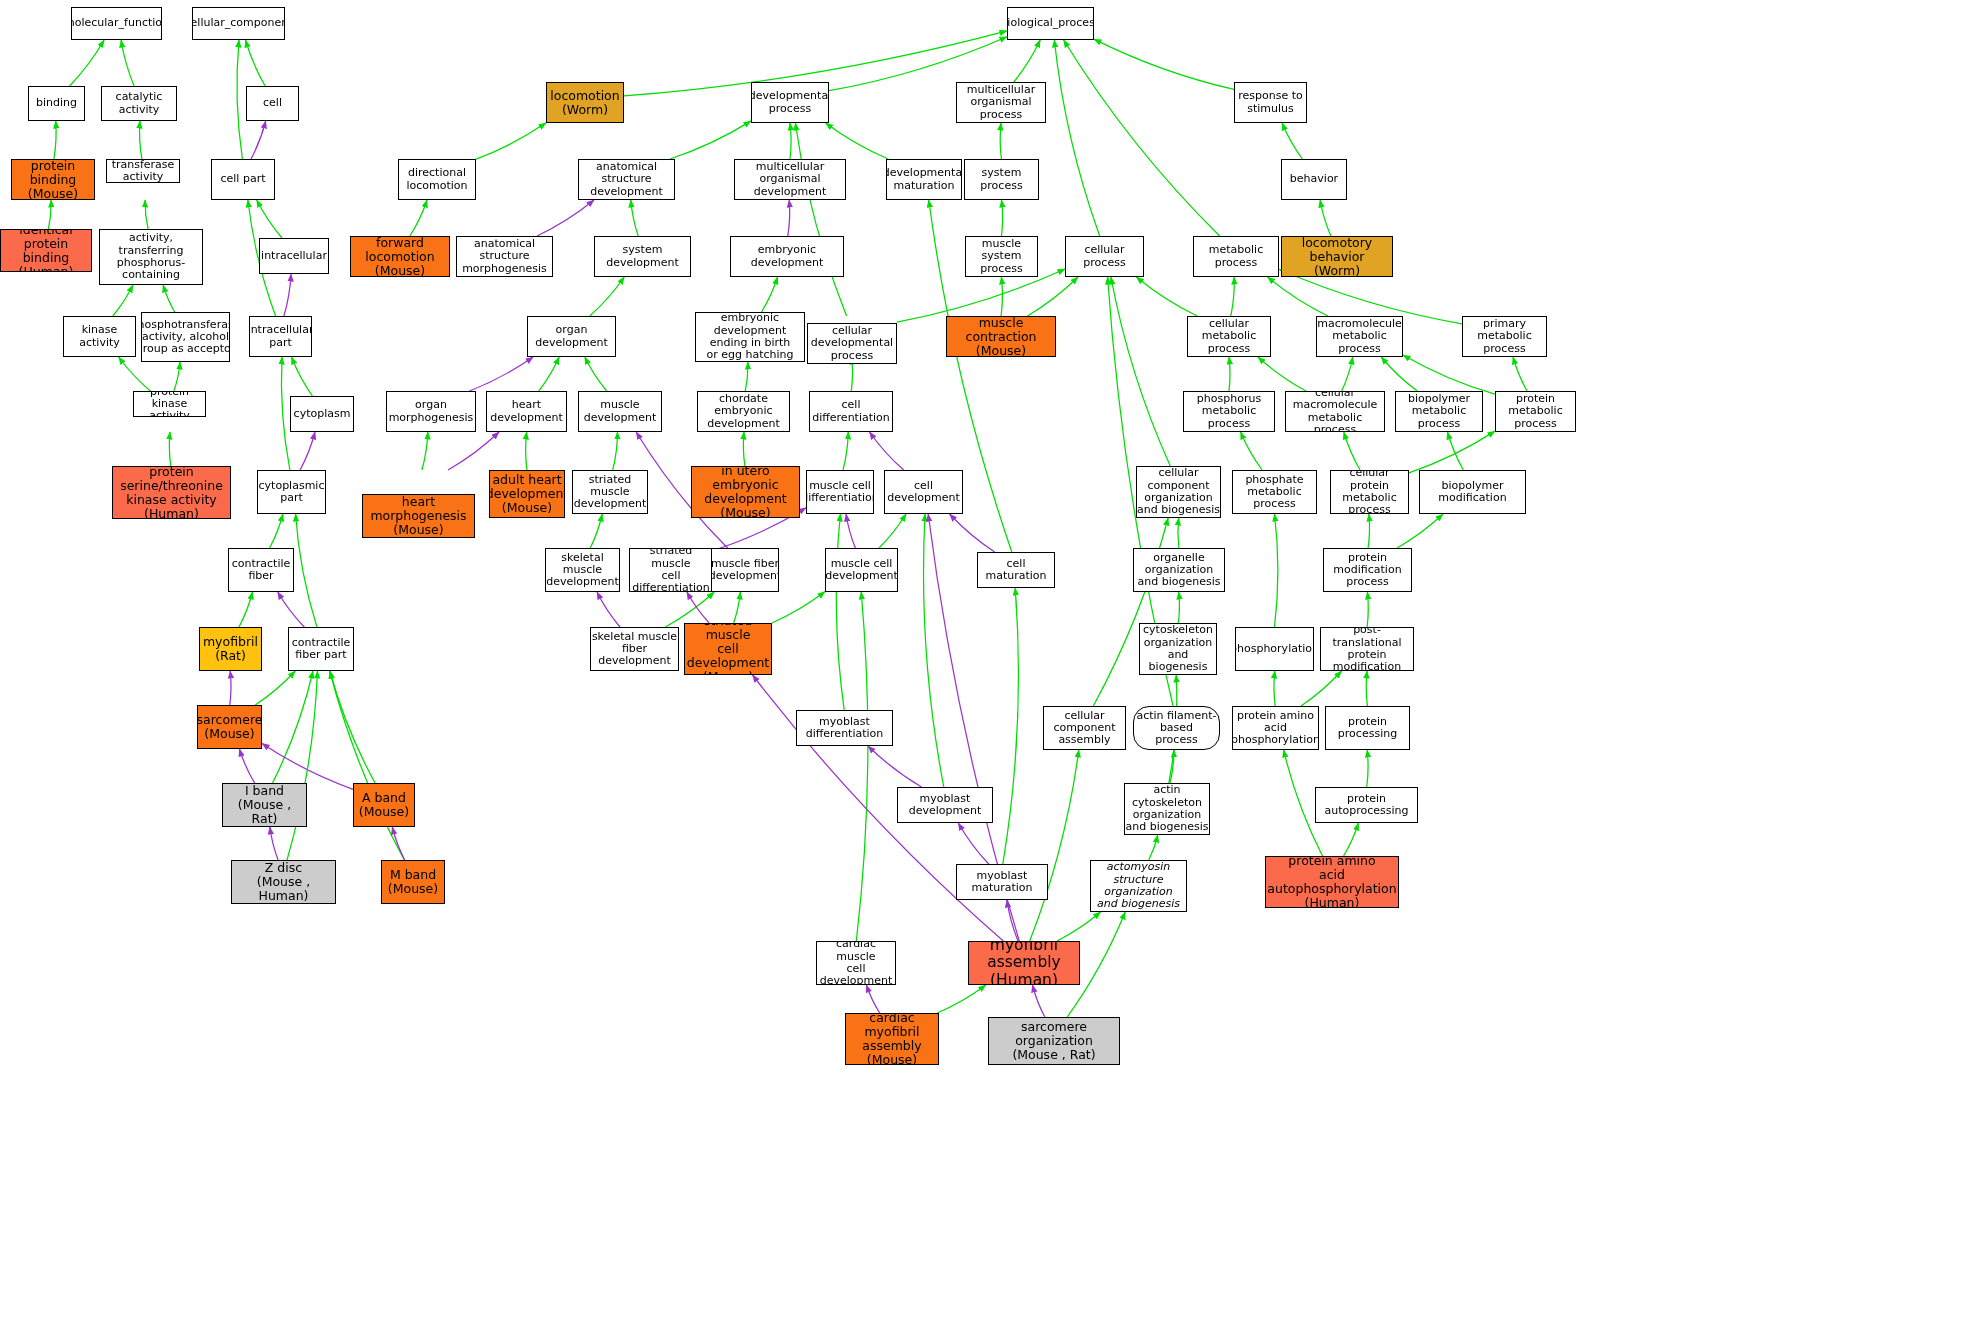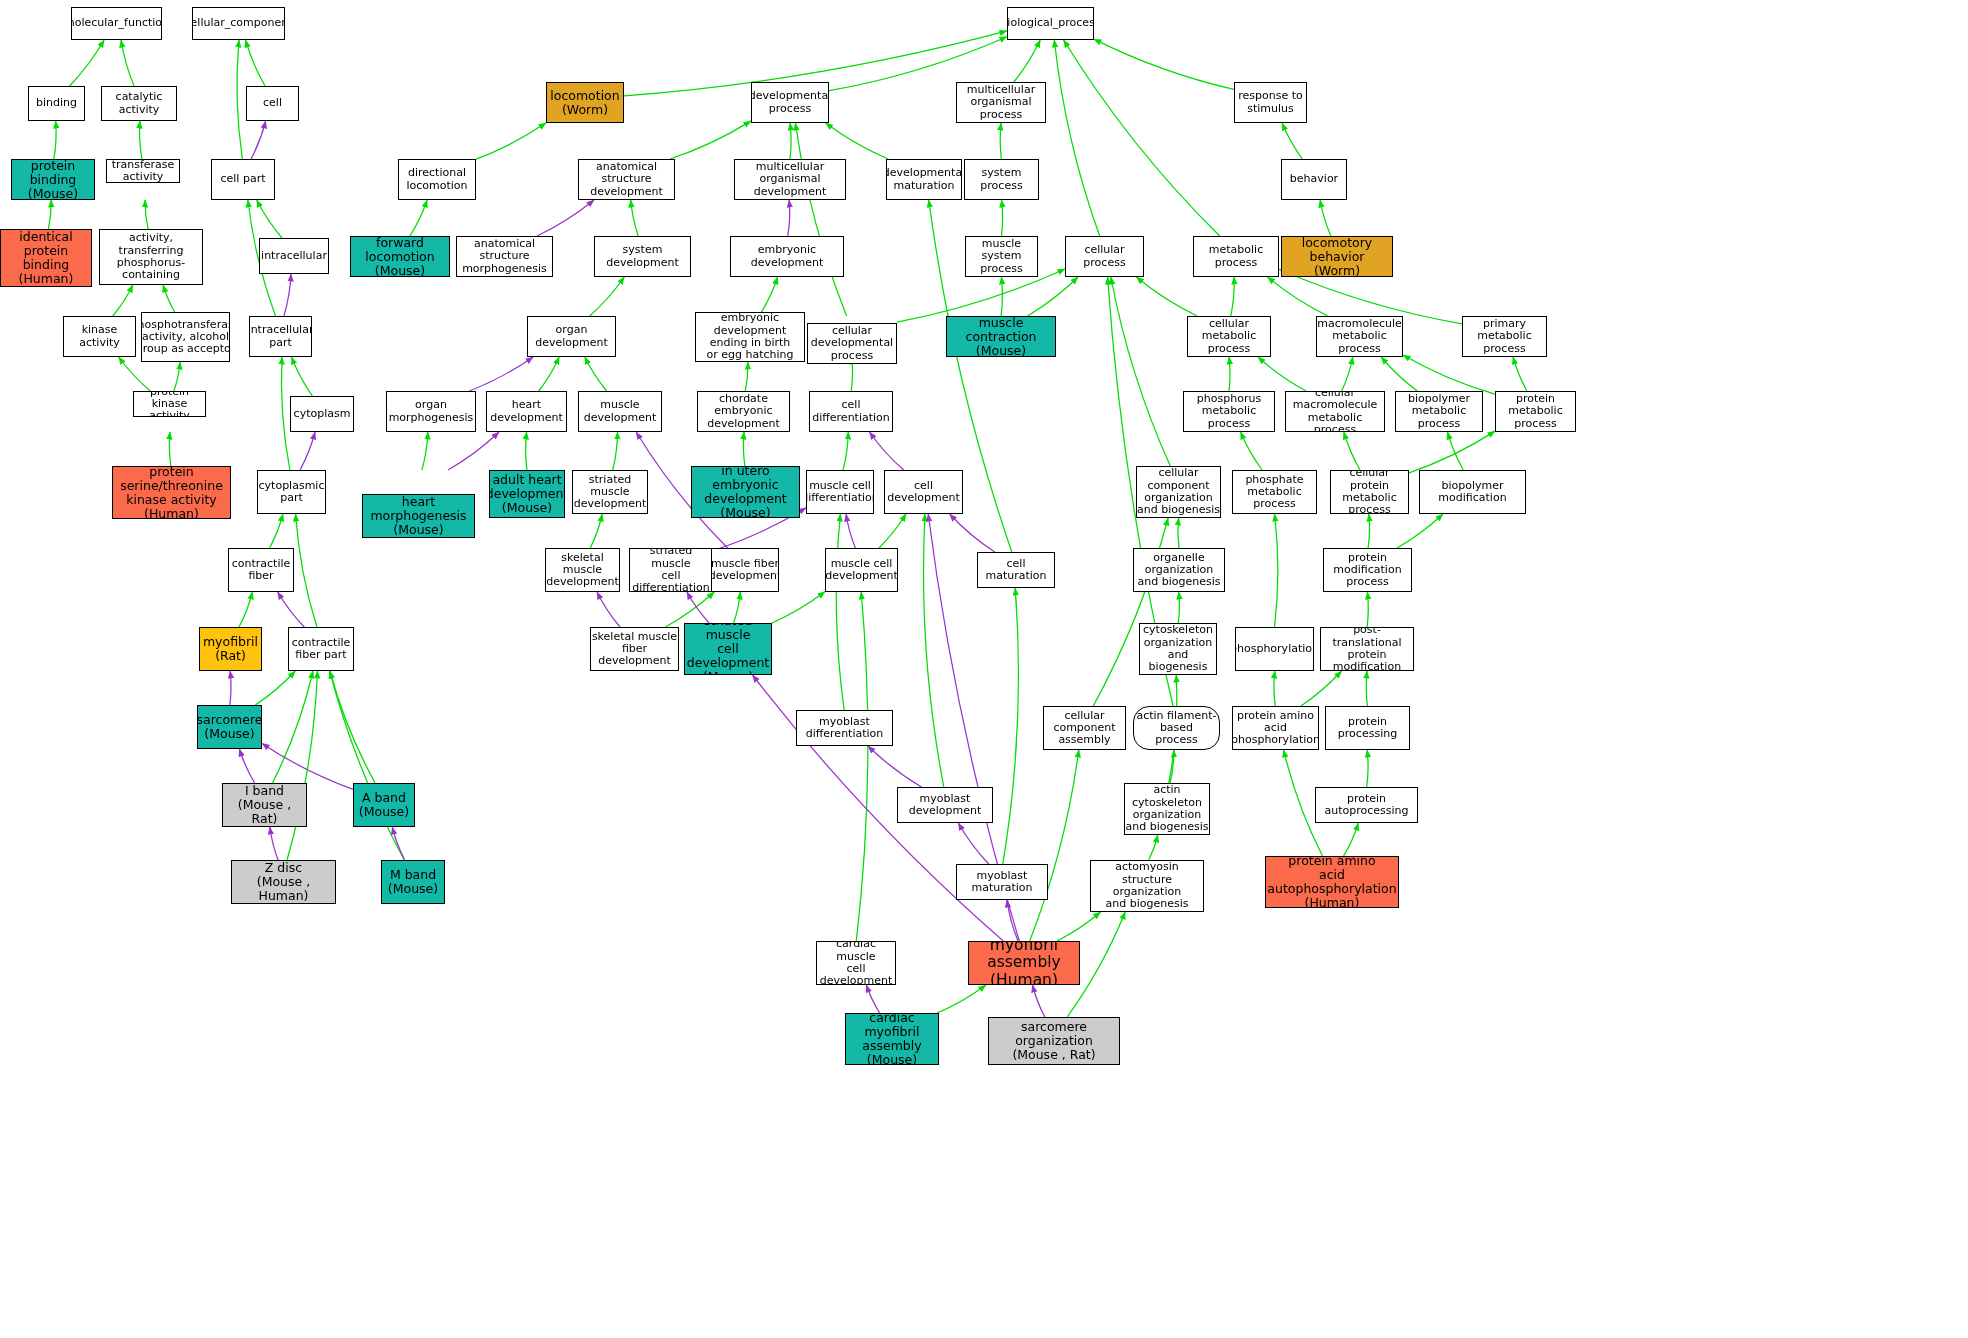--- a/index.html
+++ b/index.html
@@ -17,21 +17,21 @@
     text-align:center;
     line-height:1.12;
     color:#000;
     overflow:hidden;
     white-space:pre-line;
   }
   .node.sz-s{font-size:11px;}
   .node.sz-m{font-size:12.5px;}
   .node.sz-l{font-size:15.5px;}
   .c-white{background:#ffffff;}
-  .c-blue{background:#14b8a6;}
+  .c-blue{background:#f97316;}
   .c-red{background:#fb6a4a;}
   .c-orange{background:#e0a323;}
   .c-yellow{background:#ffc20e;}
   .c-gray{background:#cccccc;}
 </style>
 </head>
 <body>
 
 <div id="canvas">
   <svg id="edges">
@@ -198,21 +198,21 @@
       <div class="node c-white sz-s" style="left: 398px; top: 159px; width: 78px; height: 41px;">directional
 locomotion</div>
       <div class="node c-white sz-s" style="left: 578px; top: 159px; width: 97px; height: 41px;">anatomical structure
 development</div>
       <div class="node c-white sz-s" style="left: 734px; top: 159px; width: 112px; height: 41px;">multicellular
 organismal development</div>
       <div class="node c-white sz-s" style="left: 886px; top: 159px; width: 76px; height: 41px;">developmental
 maturation</div>
       <div class="node c-white sz-s" style="left: 964px; top: 159px; width: 75px; height: 41px;">system process</div>
       <div class="node c-white sz-s" style="left: 1281px; top: 159px; width: 66px; height: 41px;">behavior</div>
-      <div class="node c-red sz-m" style="left: 0px; top: 229px; width: 92px; height: 58px;">identical protein
+      <div class="node c-red sz-m" style="left: 0px; top: 229px; width: 92px; height: 43px;">identical protein
 binding
 (Human)</div>
       <div class="node c-white sz-s" style="left: 99px; top: 229px; width: 104px; height: 56px;">transferase
 activity, transferring
 phosphorus-containing
 groups</div>
       <div class="node c-white sz-s" style="left: 259px; top: 238px; width: 70px; height: 36px;">intracellular</div>
       <div class="node c-blue sz-m" style="left: 350px; top: 236px; width: 100px; height: 41px;">forward locomotion
 (Mouse)</div>
       <div class="node c-white sz-s" style="left: 456px; top: 236px; width: 97px; height: 41px;">anatomical structure
@@ -335,21 +335,21 @@
       <div class="node c-white sz-s" style="left: 897px; top: 787px; width: 96px; height: 36px;">myoblast development</div>
       <div class="node c-white sz-s" style="left: 1124px; top: 783px; width: 86px; height: 52px;">actin cytoskeleton
 organization
 and biogenesis</div>
       <div class="node c-white sz-s" style="left: 1315px; top: 787px; width: 103px; height: 36px;">protein autoprocessing</div>
       <div class="node c-gray sz-m" style="left: 231px; top: 860px; width: 105px; height: 44px;">Z disc
 (Mouse , Human)</div>
       <div class="node c-blue sz-m" style="left: 381px; top: 860px; width: 64px; height: 44px;">M band
 (Mouse)</div>
       <div class="node c-white sz-s" style="left: 956px; top: 864px; width: 92px; height: 36px;">myoblast maturation</div>
-      <div class="node c-white sz-s" style="left: 1090px; top: 860px; width: 114px; height: 52px;">actomyosin structure
+      <div class="node c-white sz-s" style="left: 1090px; top: 860px; width: 97px; height: 52px; font-style: italic;">actomyosin structure
 organization
 and biogenesis</div>
       <div class="node c-red sz-m" style="left: 1265px; top: 856px; width: 134px; height: 52px;">protein amino
 acid autophosphorylation
 (Human)</div>
       <div class="node c-white sz-s" style="left: 816px; top: 941px; width: 80px; height: 44px;">cardiac muscle
 cell development</div>
       <div class="node c-red sz-l" style="left: 968px; top: 941px; width: 112px; height: 44px;">myofibril assembly
 (Human)</div>
       <div class="node c-blue sz-m" style="left: 845px; top: 1013px; width: 94px; height: 52px;">cardiac myofibril

